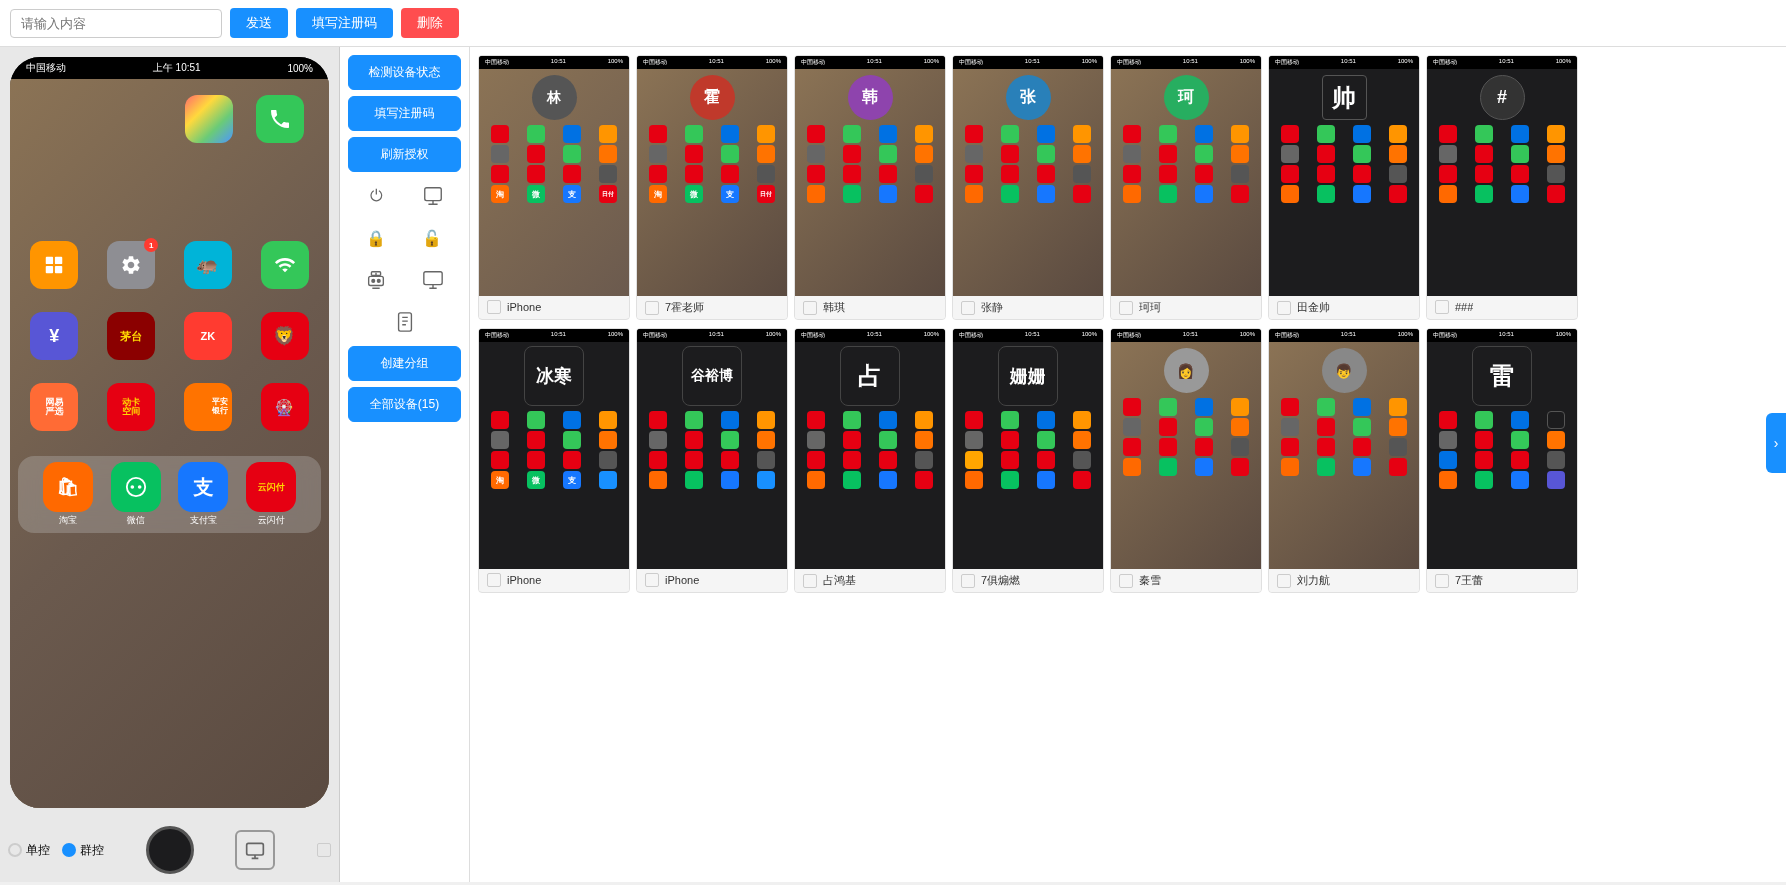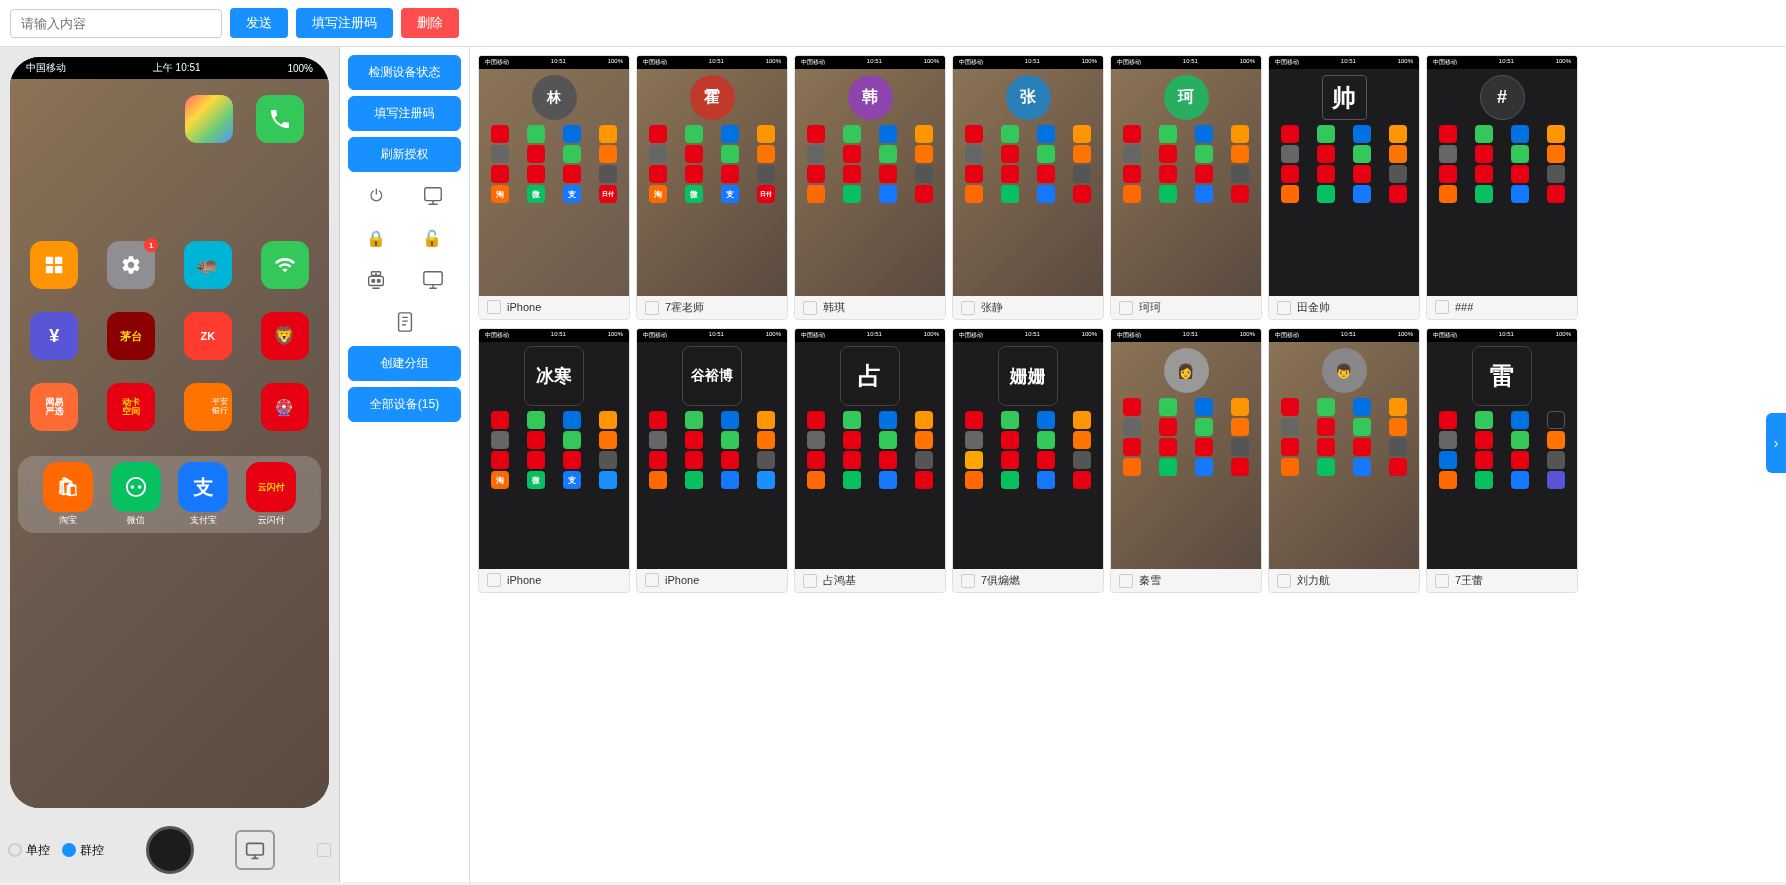--- a/index.html
+++ b/index.html
@@ -488,21 +488,21 @@
             <span class="app-label">小米有品</span>
           </div>
           <div class="app-icon">
             <div class="app-icon-img" style="background:#e60012; border-radius:12px;">
               <span style="font-size:9px; font-weight:bold; color:gold; text-align:right; line-height:1;">动卡<br>空间</span>
             </div>
             <span class="app-label">浦大喜奔</span>
           </div>
           <div class="app-icon">
             <div class="app-icon-img" style="background:#ff7300; border-radius:12px;">
-              <span style="font-size:8px; font-weight:normal; color:white; text-align:center; line-height:1.1;margin-left:24px;">平安<br>银行</span>
+              <span style="font-size:8px; font-weight:bold; color:white; text-align:center; line-height:1.1;margin-left:24px;">平安<br>银行</span>
             </div>
             <span class="app-label">掌上生活</span>
           </div>
           <div class="app-icon">
             <div class="app-icon-img" style="background:#e60012; border-radius:12px;">
               <span style="font-size:16px;">🎡</span>
             </div>
             <span class="app-label">兴业生活</span>
           </div>
         </div>

